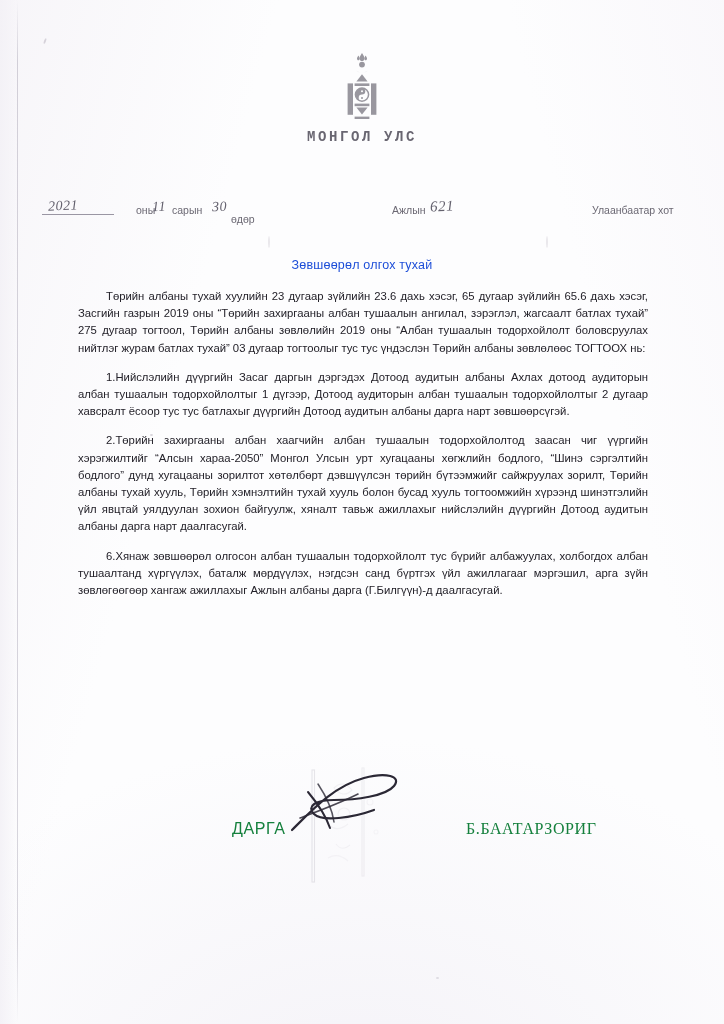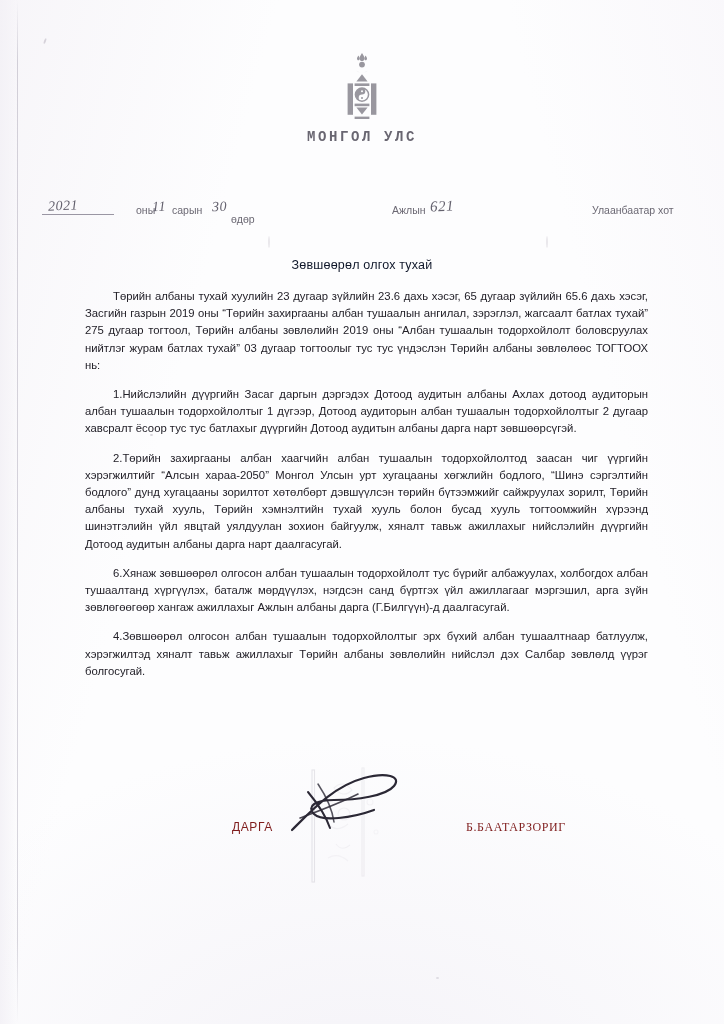--- a/index.html
+++ b/index.html
@@ -129,52 +129,52 @@
 
   .dl-city { position: absolute; left: 592px; top: 6px; }
 
   
   .doc-title {
     position: absolute;
     top: 258px;
     left: 0; right: 0;
     text-align: center;
     font-size: 12.5px;
-    color: #0f172a;
+    color: #1d4ed8;
     letter-spacing: .2px;
   }
 
   
   .body-block {
     position: absolute;
     top: 288px;
     left: 78px;
     width: 570px;
     font-size: 11.3px;
     line-height: 17.2px;
     color: #232129;
     text-align: justify;
     text-justify: inter-word;
   }
   .body-block p {
-    margin: 0 0 12px 7px;
+    margin: 0 0 12px 0;
     text-indent: 28px;
   }
   .body-block p:last-child { margin-bottom: 0; }
 
   
   .sig-row {
     position: absolute;
     top: 820px;
     left: 0;
     width: 724px;
     height: 24px;
-    font-size: 12px;
+    font-size: 16px;
     letter-spacing: .6px;
-    color: #7f1d1d;
+    color: #15803d;
   }
   .sig-title { position: absolute; left: 232px; top: 0; }
   .sig-name  { position: absolute; left: 466px; top: 0; font-family: Liberation Serif, serif; }
 
   .sig-mark {
     position: absolute;
     left: 282px;
     top: 770px;
     width: 160px;
     height: 92px;
@@ -259,21 +259,20 @@
     <span class="dl-city">Улаанбаатар хот</span>
   </div>
 
   <div class="doc-title">Зөвшөөрөл олгох тухай</div>
 
   <div class="body-block">
     <p>Төрийн албаны тухай хуулийн 23 дугаар зүйлийн 23.6 дахь хэсэг, 65 дугаар зүйлийн 65.6 дахь хэсэг, Засгийн газрын 2019 оны “Төрийн захиргааны албан тушаалын ангилал, зэрэглэл, жагсаалт батлах тухай” 275 дугаар тогтоол, Төрийн албаны зөвлөлийн 2019 оны “Албан тушаалын тодорхойлолт боловсруулах нийтлэг журам батлах тухай” 03 дугаар тогтоолыг тус тус үндэслэн Төрийн албаны зөвлөлөөс ТОГТООХ нь:</p>
     <p>1.Нийслэлийн дүүргийн Засаг даргын дэргэдэх Дотоод аудитын албаны Ахлах дотоод аудиторын албан тушаалын тодорхойлолтыг 1 дүгээр, Дотоод аудиторын албан тушаалын тодорхойлолтыг 2 дугаар хавсралт ёсоор тус тус батлахыг дүүргийн Дотоод аудитын албаны дарга нарт зөвшөөрсүгэй.</p>
     <p>2.Төрийн захиргааны  албан хаагчийн албан тушаалын тодорхойлолтод заасан чиг үүргийн хэрэгжилтийг “Алсын хараа-2050” Монгол Улсын урт хугацааны хөгжлийн бодлого, “Шинэ сэргэлтийн бодлого” дунд хугацааны зорилтот хөтөлбөрт дэвшүүлсэн төрийн бүтээмжийг сайжруулах зорилт, Төрийн албаны тухай хууль, Төрийн хэмнэлтийн тухай хууль болон бусад хууль тогтоомжийн хүрээнд шинэтгэлийн үйл явцтай уялдуулан зохион байгуулж, хяналт тавьж ажиллахыг нийслэлийн дүүргийн Дотоод аудитын албаны дарга нарт даалгасугай.</p>
     <p>6.Хянаж зөвшөөрөл олгосон албан тушаалын тодорхойлолт тус бүрийг албажуулах, холбогдох албан тушаалтанд хүргүүлэх, баталж мөрдүүлэх, нэгдсэн санд бүртгэх үйл ажиллагааг мэргэшил, арга зүйн зөвлөгөөгөөр хангаж ажиллахыг Ажлын албаны дарга (Г.Билгүүн)-д даалгасугай.</p>
-    <p>4.Зөвшөөрөл олгосон албан тушаалын тодорхойлолтыг эрх бүхий албан тушаалтнаар батлуулж, хэрэгжилтэд хяналт тавьж ажиллахыг Төрийн албаны зөвлөлийн нийслэл дэх Салбар зөвлөлд үүрэг болгосугай.</p>
   </div>
 
   <svg class="seal-ghost" viewBox="0 0 112 118" aria-hidden="true">
     <g stroke="#9b96a6" fill="none" stroke-width="1.1" opacity=".75">
       <rect x="12" y="4" width="2.5" height="112"></rect>
       <rect x="62" y="2" width="2" height="108" opacity=".6"></rect>
       <path d="M34 22 q9 -9 18 2 q-9 9 -18 -2 Z" opacity=".5"></path>
       <circle cx="44" cy="48" r="6" opacity=".45"></circle>
       <path d="M30 60 q8 6 18 -2" opacity=".4"></path>
       <path d="M36 78 q6 8 14 1" opacity=".4"></path>

